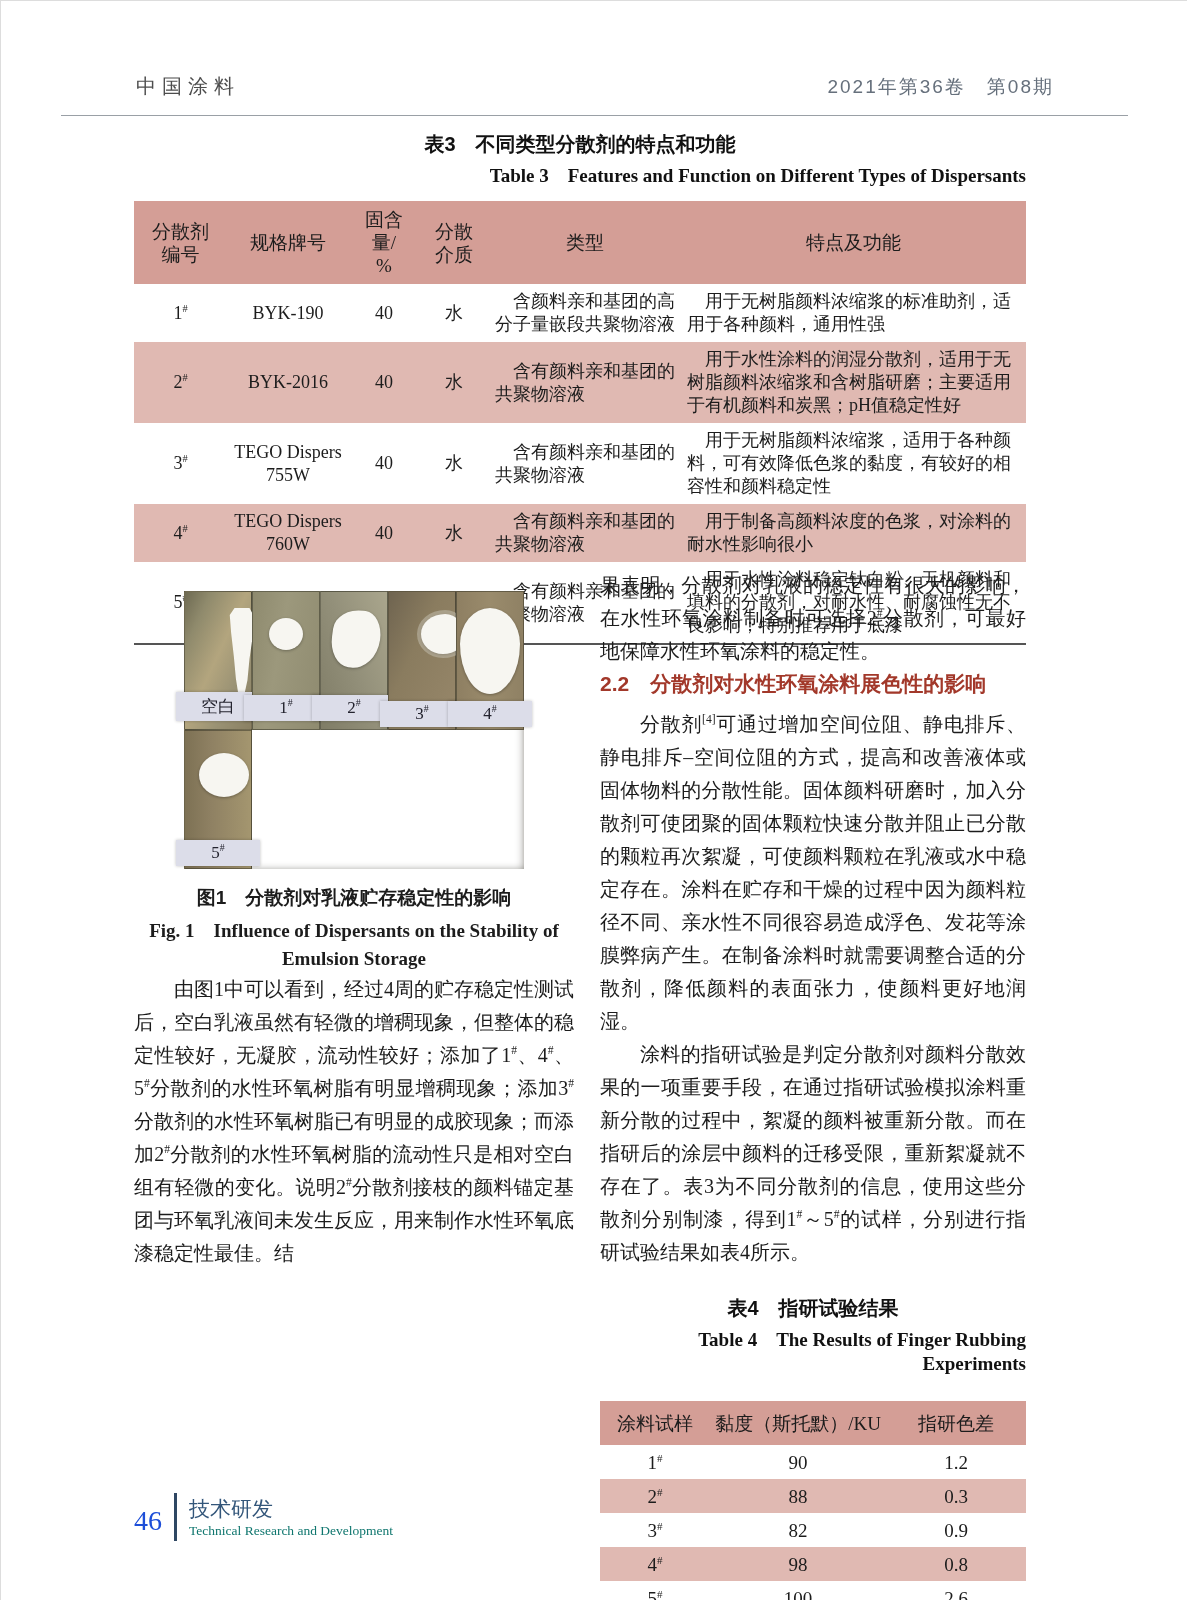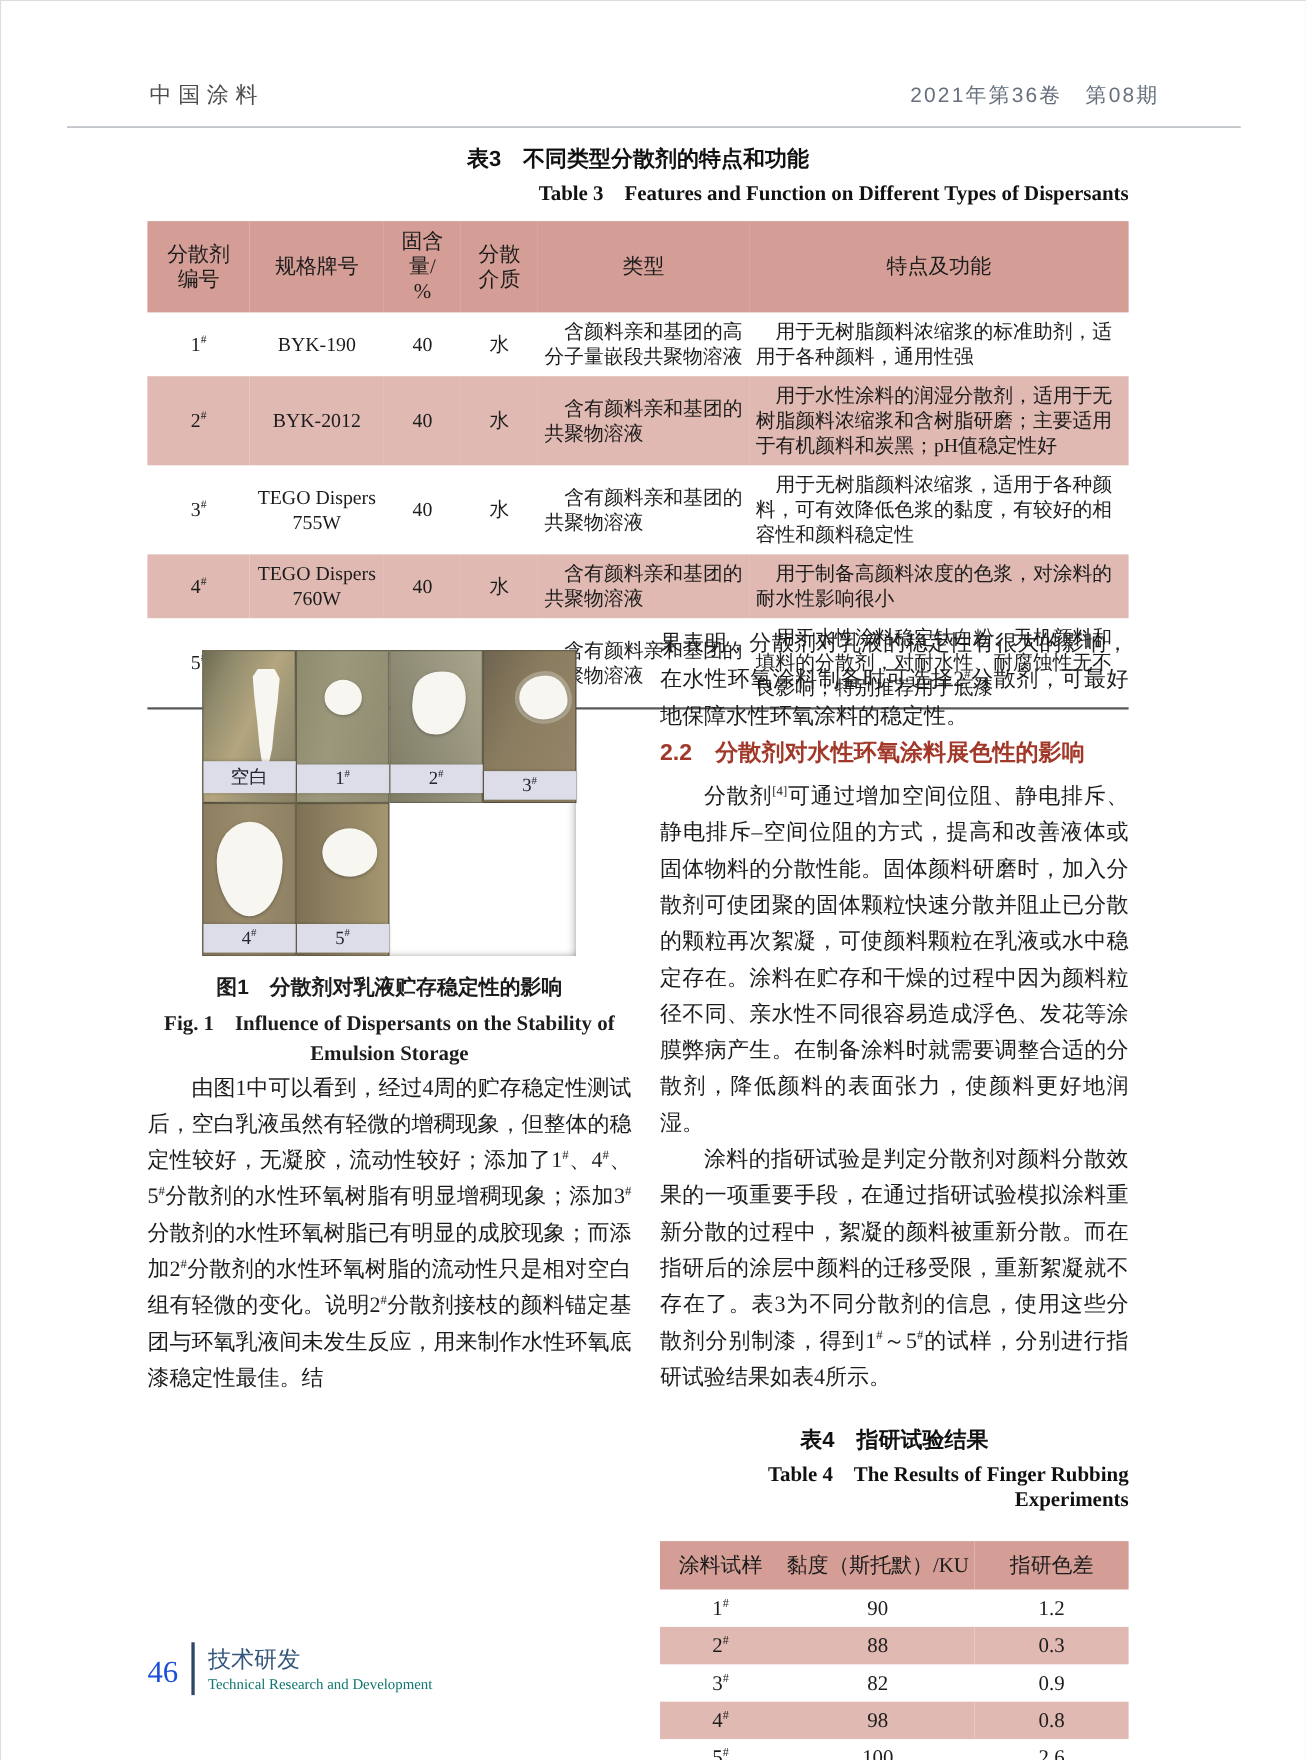--- a/index.html
+++ b/index.html
@@ -42,21 +42,21 @@
   .col-left { width:440px; }
   .col-right { width:426px; }
   .sec-heading { font-family:"Liberation Sans","DejaVu Sans",sans-serif; font-weight:bold;
                  font-size:21px; color:#a2382a; margin:8px 0 10px; }
   p.body { font-size:20px; line-height:33px; text-align:justify; margin:0; }
   p.indent { text-indent:2em; }
 
   
   .figure { margin:22px 0 0; }
   .photo { width:340px; height:278px; margin:0 auto; position:relative;
-           display:grid; grid-template-columns:1fr 1fr 1fr 1fr; grid-template-rows:1fr 1fr;
+           display:grid; grid-template-columns:1fr 1fr 1fr 1fr 1fr; grid-template-rows:1fr 1fr;
            box-shadow:inset 0 7px 9px rgba(30,28,18,.45), inset 4px 0 7px rgba(30,28,18,.35); }
   .pcell { position:relative; border:1px solid rgba(40,40,28,.45); }
   .pc1 { background:linear-gradient(115deg,#6e6a52 0%,#8f8a6c 20%,#b3a57e 48%,#9a9274 72%,#8a8063 100%); }
   .pc2 { background:linear-gradient(100deg,#8e8a6e,#9c987c 40%,#8f8b70); }
   .pc3 { background:linear-gradient(250deg,#aaa68d,#93907a 50%,#7f7c66); }
   .pc4 { background:linear-gradient(115deg,#6f6450,#8a7c5f 40%,#97876a); }
   .pc5 { background:linear-gradient(90deg,#8e7f62,#9a8b6c 50%,#8f8164); }
   .pc6 { background:linear-gradient(270deg,#a4966f,#8f8163 60%,#7d7154); }
   .blob { position:absolute; background:#f7f6f1; box-shadow:0 1px 3px rgba(0,0,0,.3); }
   .b-blank { left:40px; top:16px; width:34px; height:88px;
@@ -137,21 +137,21 @@
           <tr>
             <td>1<sup>#</sup></td>
             <td>BYK-190</td>
             <td>40</td>
             <td>水</td>
             <td>含颜料亲和基团的高分子量嵌段共聚物溶液</td>
             <td>用于无树脂颜料浓缩浆的标准助剂，适用于各种颜料，通用性强</td>
           </tr>
           <tr>
             <td>2<sup>#</sup></td>
-            <td>BYK-2012</td>
+            <td>BYK-2016</td>
             <td>40</td>
             <td>水</td>
             <td>含有颜料亲和基团的共聚物溶液</td>
             <td>用于水性涂料的润湿分散剂，适用于无树脂颜料浓缩浆和含树脂研磨；主要适用于有机颜料和炭黑；pH值稳定性好</td>
           </tr>
           <tr>
             <td>3<sup>#</sup></td>
             <td>TEGO Dispers 755W</td>
             <td>40</td>
             <td>水</td>

